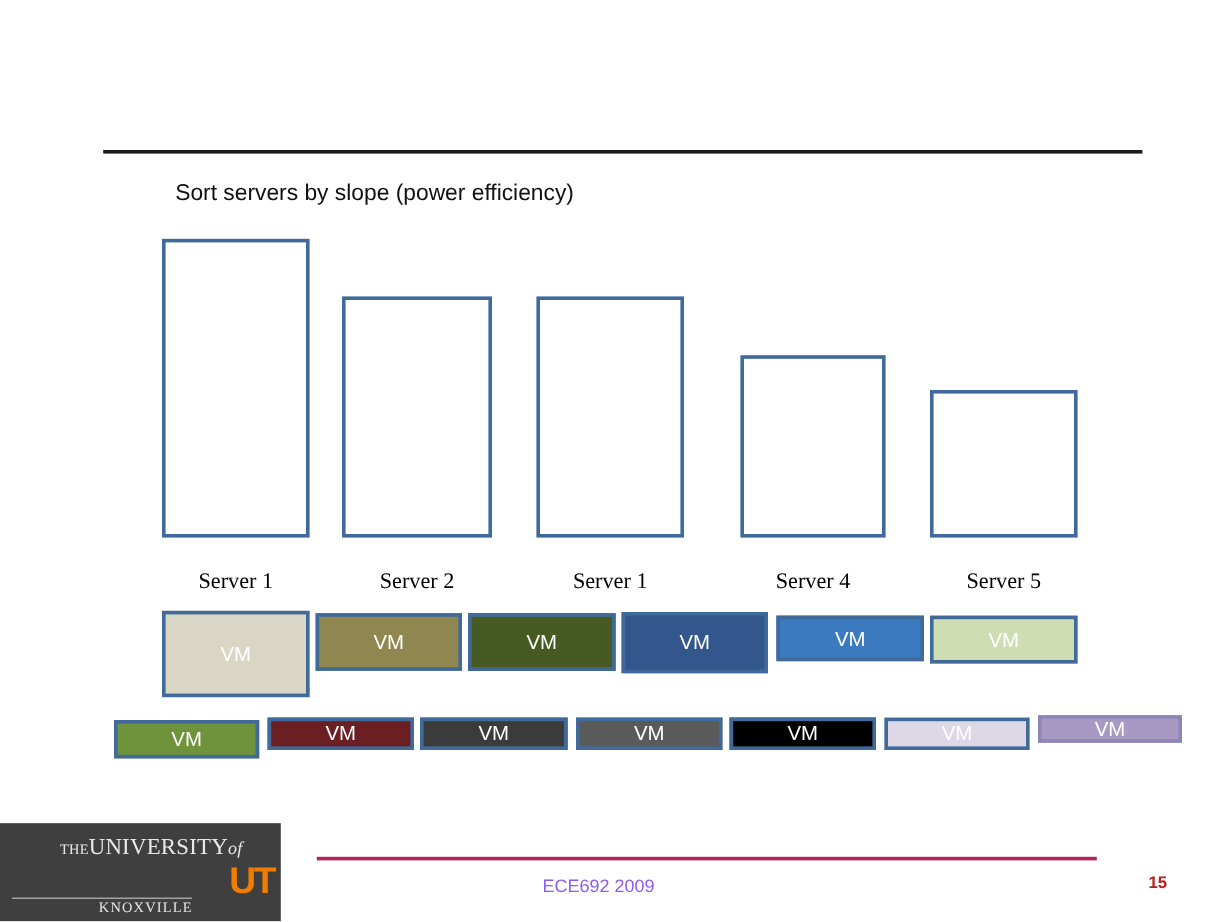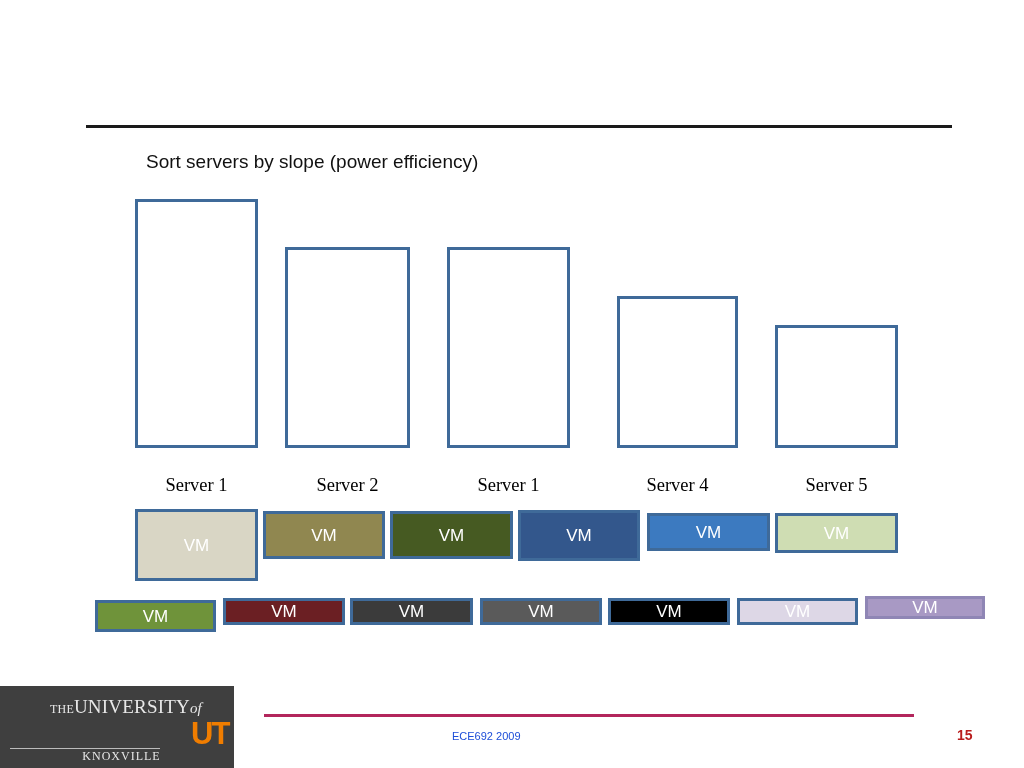--- a/index.html
+++ b/index.html
@@ -166,22 +166,22 @@
     left: 264px;
     top: 714px;
     width: 650px;
     height: 3px;
     background: #b3265c;
   }
   #footer-text {
     position: absolute;
     left: 452px;
     top: 730px;
-    font-size: 11px;
-    color: #1d4ed8;
+    font-size: 15px;
+    color: #8b5cf6;
     white-space: nowrap;
   }
   #page-number {
     position: absolute;
     left: 957px;
     top: 727px;
     font-size: 14px;
     font-weight: bold;
     color: #b91c1c;
   }

